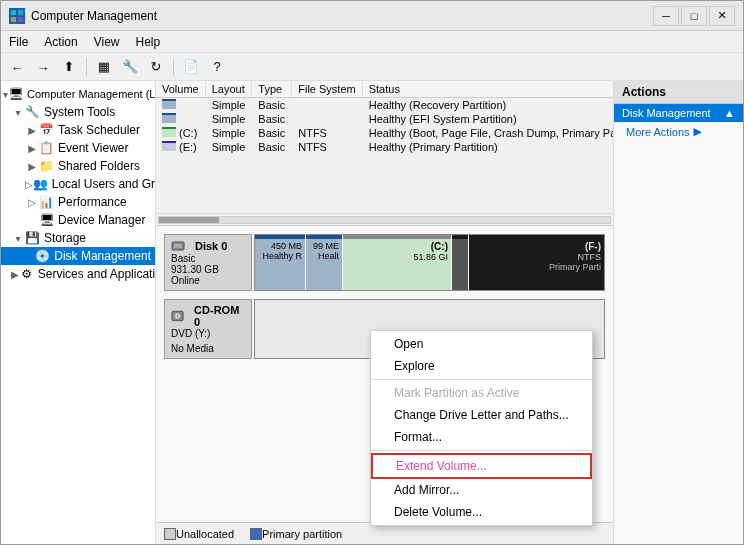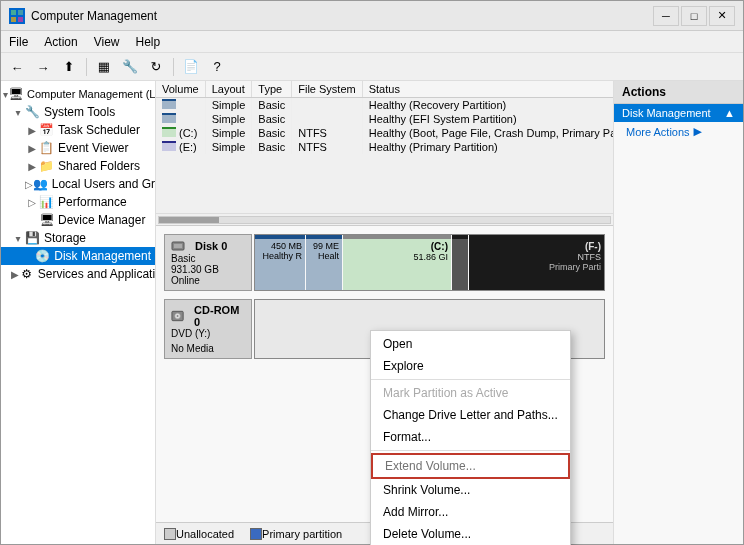--- a/index.html
+++ b/index.html
@@ -374,37 +374,37 @@
       position: absolute;
       background: #fff;
       border: 1px solid #ccc;
       box-shadow: 3px 3px 8px rgba(0,0,0,0.25);
       min-width: 200px;
       z-index: 1000;
       padding: 2px 0;
     }
 
     .ctx-item {
-      padding: 4px 12px;
+      padding: 4px 23px;
       font-size: 12px;
       cursor: pointer;
       color: #000;
     }
     .ctx-item.disabled { color: #aaa; cursor: default; }
 
     .ctx-sep {
       height: 1px;
       background: #ddd;
       margin: 2px 0;
     }
 
     .ctx-item.highlighted {
       border: 2px solid #c0392b;
       background: #fff;
-      color: #737373;
+      color: #ec4899;
       font-size: 12px;
     }
 
     
     .cdrom-label {
       width: 88px;
       flex-shrink: 0;
       background: #d4d4d4;
       border: 1px solid #999;
       padding: 4px 6px;
@@ -688,17 +688,16 @@
 
 <div class="context-menu" style="top:330px; left:370px;">
   <div class="ctx-item">Open</div>
   <div class="ctx-item">Explore</div>
   <div class="ctx-sep"></div>
   <div class="ctx-item disabled">Mark Partition as Active</div>
   <div class="ctx-item">Change Drive Letter and Paths...</div>
   <div class="ctx-item">Format...</div>
   <div class="ctx-sep"></div>
   <div class="ctx-item highlighted">Extend Volume...</div>
-  <div class="ctx-item">Shrink Volume...</div>
   <div class="ctx-item">Add Mirror...</div>
   <div class="ctx-item">Delete Volume...</div>
 
 </div>
 
 </body></html>

